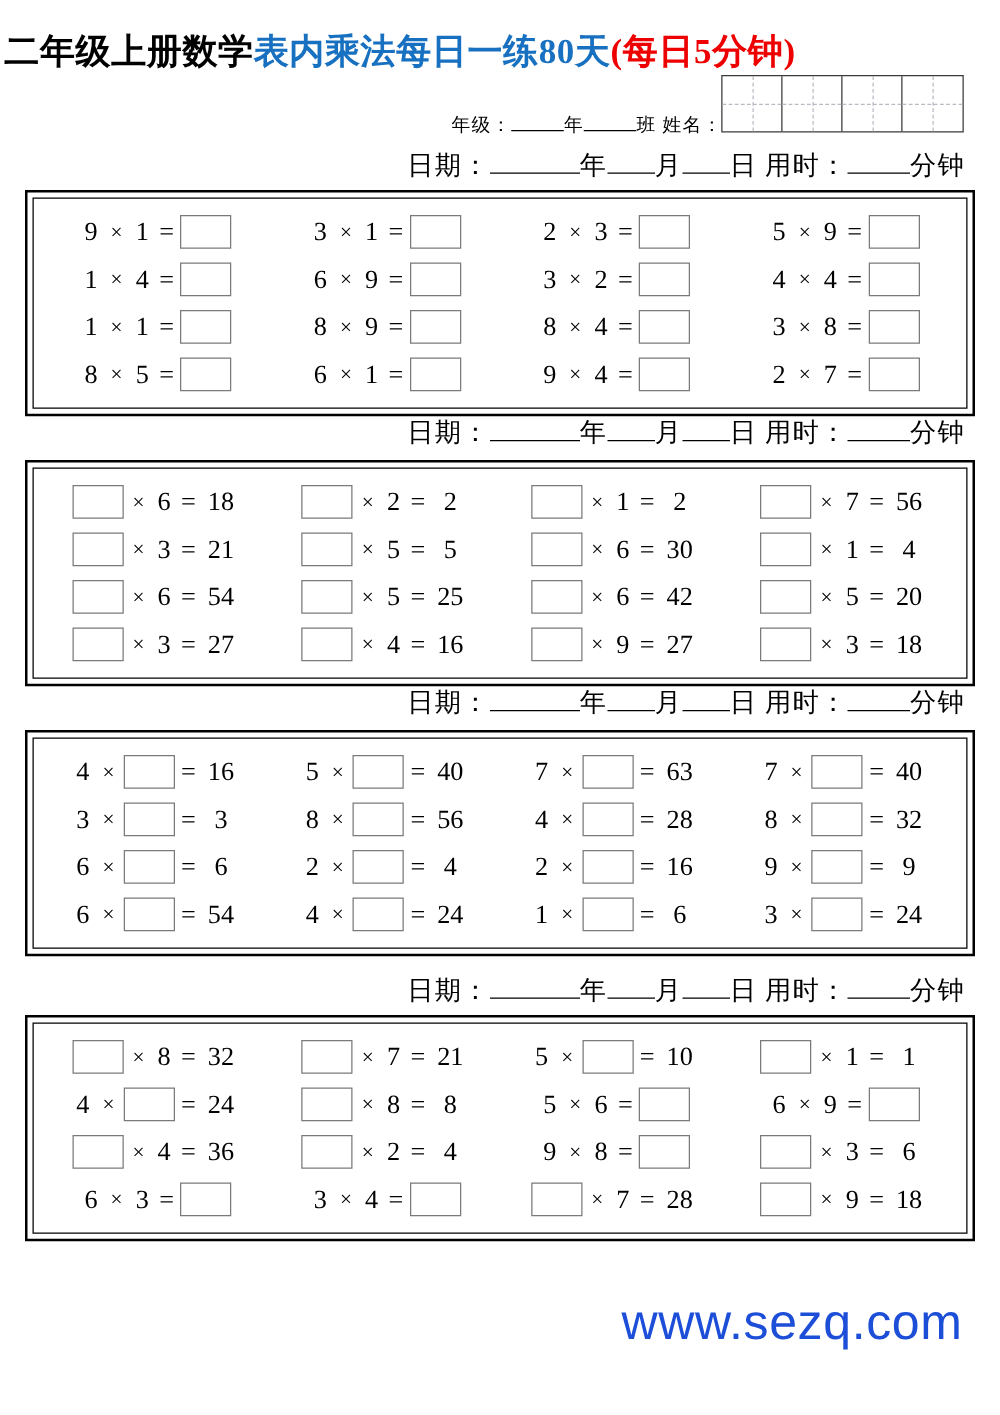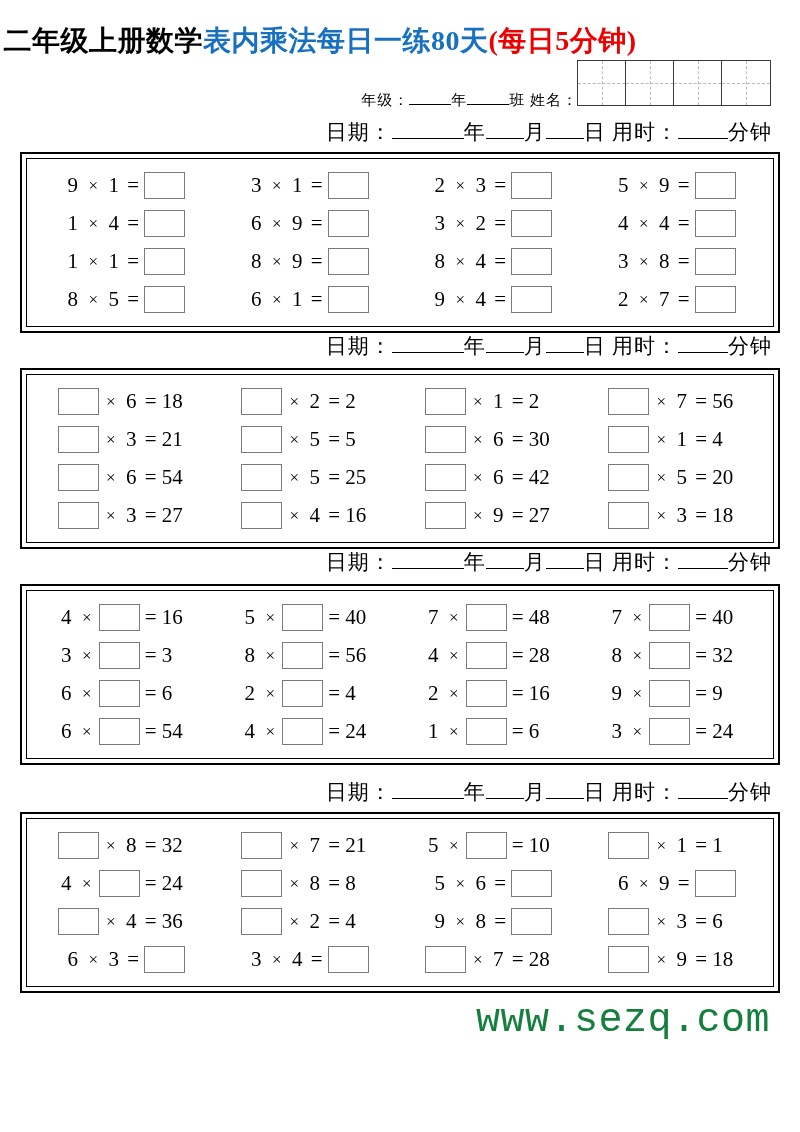--- a/index.html
+++ b/index.html
@@ -122,39 +122,39 @@
     height: 29px;
     white-space: nowrap;
   }
   .prob .tok {
     display: inline-block;
     text-align: center;
   }
   .prob .num     { width: 17px; }
   .prob .op      { width: 24px; font-size: 17px; }
   .prob .eq      { width: 22px; }
-  .prob .res     { width: 30px; text-align: left; }
+  .prob .res     { width: 30px; text-align: center; }
   .answer-box {
     display: inline-block;
     width: 41px;
     height: 27px;
     border: 1.4px solid #7a7a7a;
     box-sizing: border-box;
     background: #fff;
     vertical-align: middle;
   }
 
   
   .watermark {
     position: absolute;
     right: 30px;
-    top: 998px;
-    font-family: Liberation Mono, monospace;
+    top: 1036px;
+    font-family: Liberation Sans, sans-serif;
     font-size: 40px;
-    color: #15803d;
+    color: #1d4ed8;
     letter-spacing: 0.5px;
     white-space: nowrap;
   }
 </style>
 </head>
 <body>
 
 <div class="title-row">
   <span class="title-seg title-black">二年级上册数学</span><span class="title-seg title-blue">表内乘法每日一练80天</span><span class="title-seg title-red">(每日5分钟)</span>
 </div>
@@ -437,21 +437,21 @@
             <span class="tok op">×</span>
             <span class="answer-box"></span>
             <span class="tok eq">=</span>
             <span class="tok res">40</span>
           </div>
           <div class="prob">
             <span class="tok num">7</span>
             <span class="tok op">×</span>
             <span class="answer-box"></span>
             <span class="tok eq">=</span>
-            <span class="tok res">48</span>
+            <span class="tok res">63</span>
           </div>
           <div class="prob">
             <span class="tok num">7</span>
             <span class="tok op">×</span>
             <span class="answer-box"></span>
             <span class="tok eq">=</span>
             <span class="tok res">40</span>
           </div>
         </div>
         <div class="prob-row">

